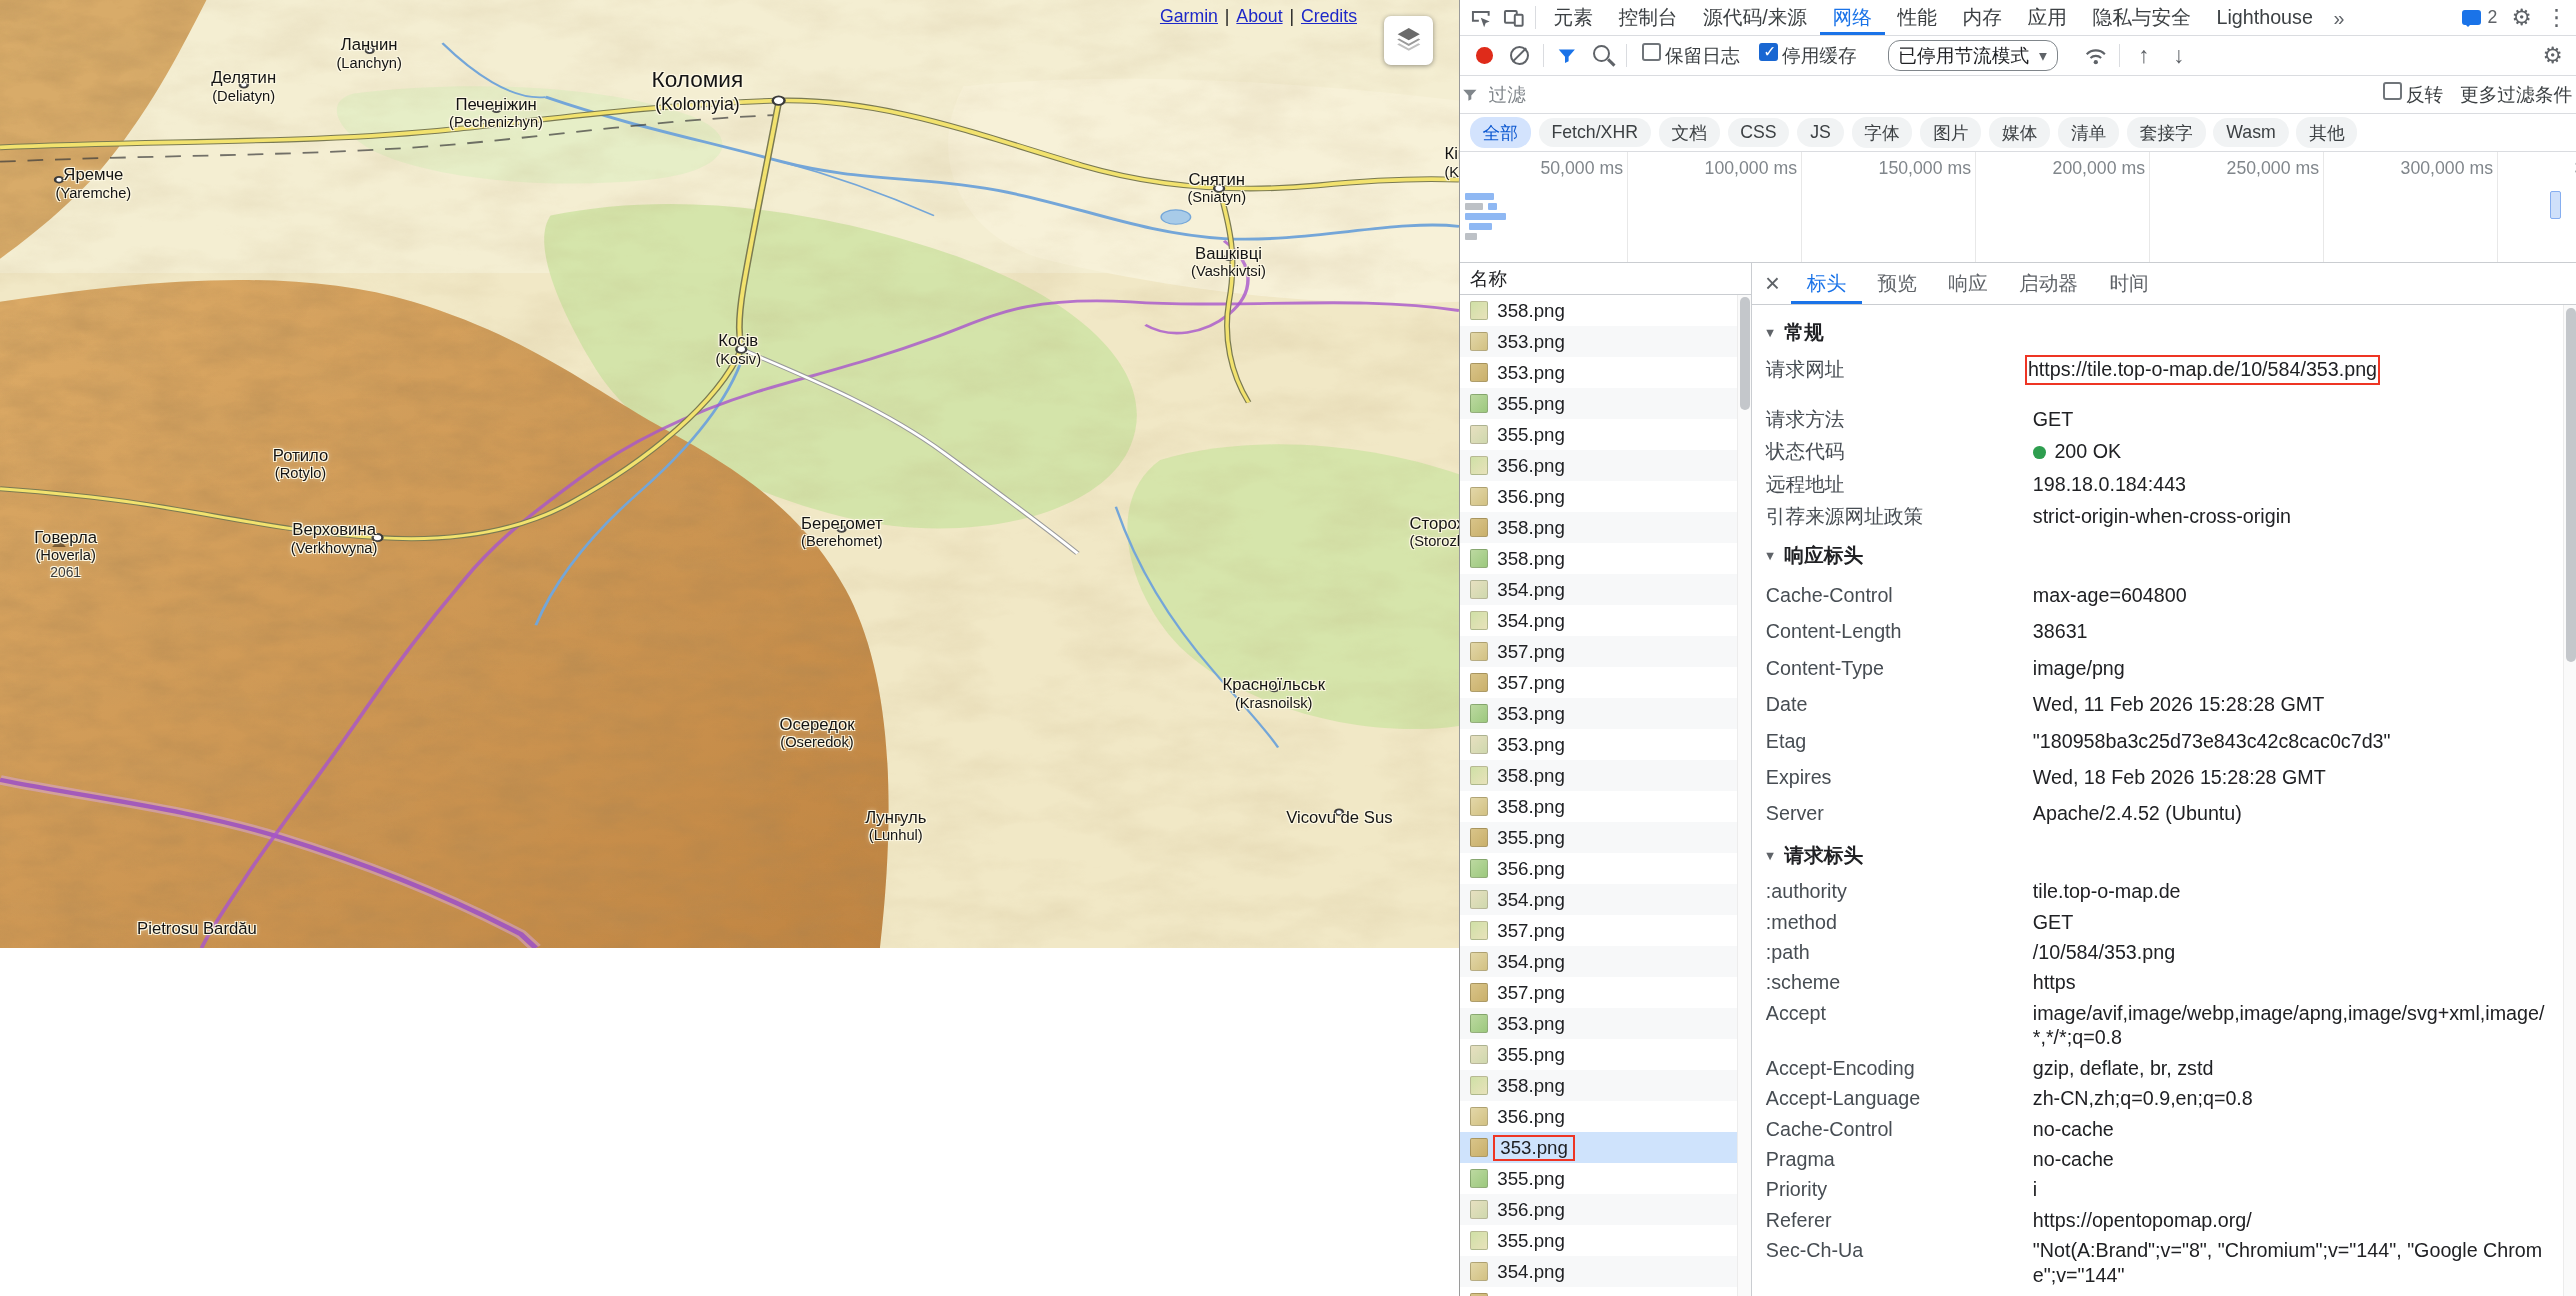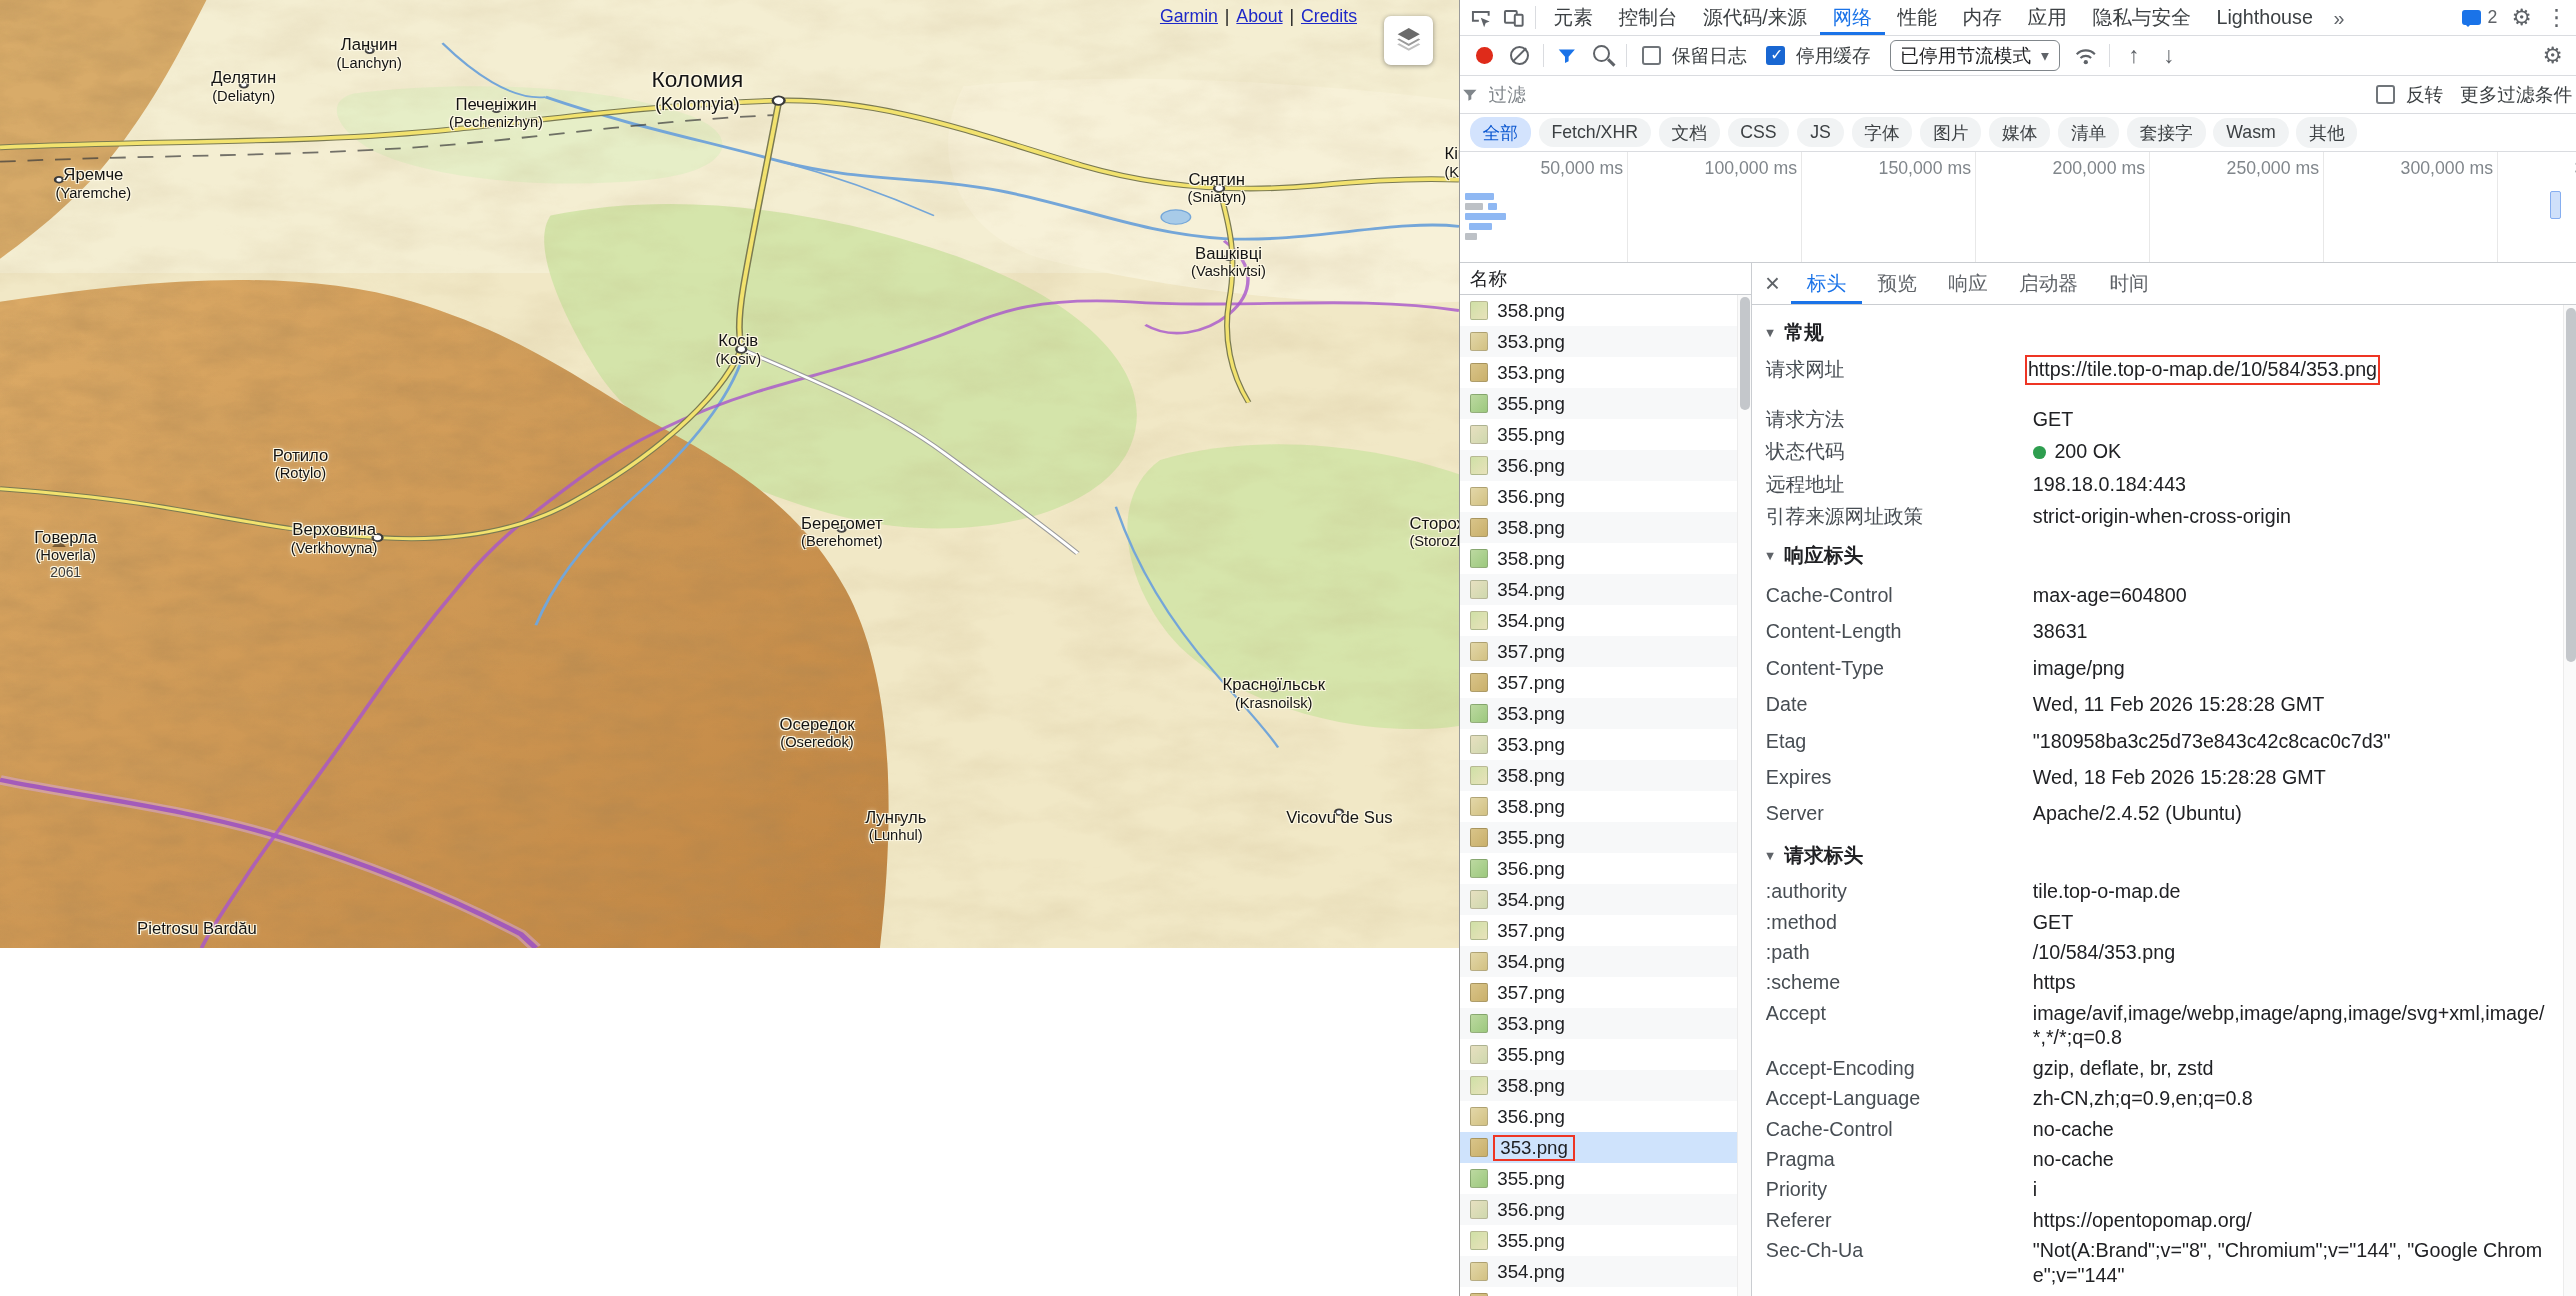--- a/index.html
+++ b/index.html
@@ -39,25 +39,25 @@
   .bubble{width:19.7px;height:14.7px;background:var(--accent);border-radius:2.9px;position:relative;display:inline-block;}
   .bubble::after{content:"";position:absolute;left:2.9px;bottom:-4.9px;border:3.9px solid transparent;border-top-color:var(--accent);}
 
   
   .dt-toolbar{height:39px;flex:none;display:flex;align-items:center;border-bottom:1px solid #dadce0;padding:0 7.9px;gap:2px;font-size:18.7px;}
   .icon-record{width:16.7px;height:16.7px;border-radius:50%;background:#df2b1a;display:inline-block;}
   .icon-clear{position:relative;width:15.7px;height:15.7px;border:2px solid #5f6368;border-radius:50%;display:inline-block;}
   .icon-clear::after{content:"";position:absolute;left:-2px;top:5.9px;width:18.7px;height:2px;background:#5f6368;transform:rotate(-45deg);}
   .icon-search{position:relative;width:12.8px;height:12.8px;border:2px solid #5f6368;border-radius:50%;display:inline-block;margin:-3.9px 2px 0 0;}
   .icon-search::after{content:"";position:absolute;width:8.8px;height:2.5px;background:#5f6368;transform:rotate(45deg);right:-7.9px;bottom:-3.9px;}
-  .cb-wrap{display:inline-flex;align-items:center;gap:11px;margin:0 8.8px;cursor:pointer;white-space:nowrap;color:#3c4043;}
+  .cb-wrap{display:inline-flex;align-items:flex-start;gap:4px;margin:0 8.8px;cursor:pointer;white-space:nowrap;color:#3c4043;}
   .cb{width:18.7px;height:18.7px;border:2px solid #70757a;border-radius:2.9px;background:#fff;box-sizing:border-box;position:relative;flex:none;}
   .cb.checked{background:#1967d2;border-color:#1967d2;}
   .cb.checked::after{content:"✓";position:absolute;left:2px;top:-2.9px;color:#fff;font-size:15.7px;font-weight:bold;}
-  .throttle-select{display:inline-flex;align-items:center;gap:9.8px;border:1px solid #80868b;border-radius:6px;height:28.5px;padding:0 9.8px;margin:0 8px;color:#202124;cursor:pointer;white-space:nowrap;justify-content:flex-end;}
+  .throttle-select{display:inline-flex;align-items:center;gap:9.8px;border:1px solid #80868b;border-radius:12px;height:28.5px;padding:0 9.8px;margin:0 20px;color:#202124;cursor:pointer;white-space:nowrap;justify-content:flex-end;}
   .throttle-select .caret{color:#5f6368;font-size:15.7px;}
   .tb-right{margin-left:auto;display:flex;align-items:center;}
 
   
   .dt-filterbar{height:37px;flex:none;display:flex;align-items:center;border-bottom:1px solid #dadce0;padding:0 1px;gap:7.9px;font-size:18.7px;}
   .filter-input{flex:1;border:none;outline:none;font-size:18.7px;color:#202124;background:transparent;font-family:inherit;}
   .filter-input::placeholder{color:#80868b;}
   .more-filters{color:#3c4043;cursor:pointer;white-space:nowrap;margin-right:3.9px;}
 
   

